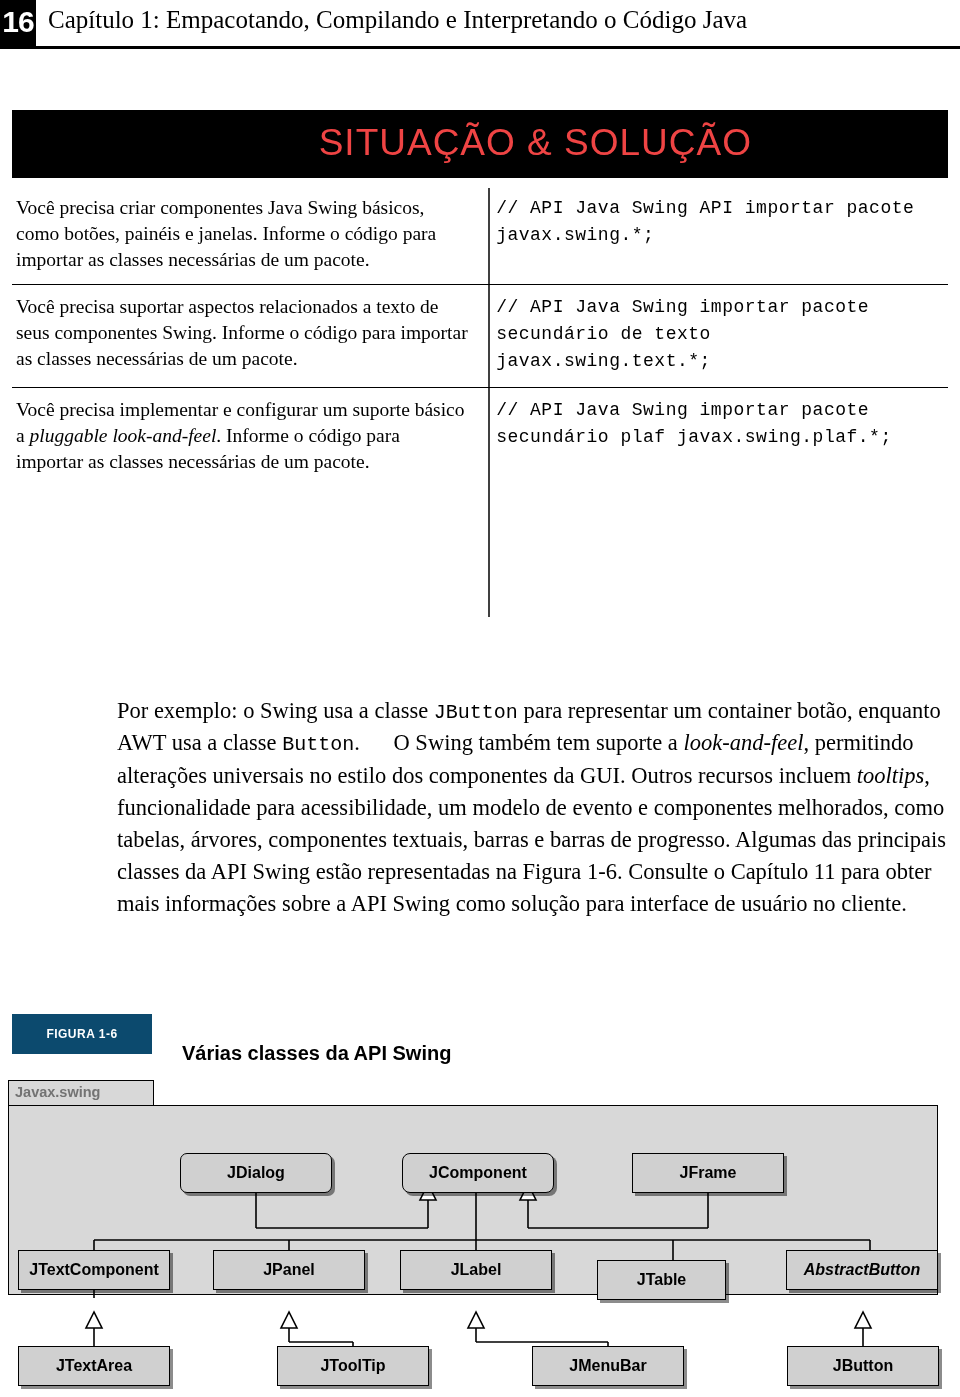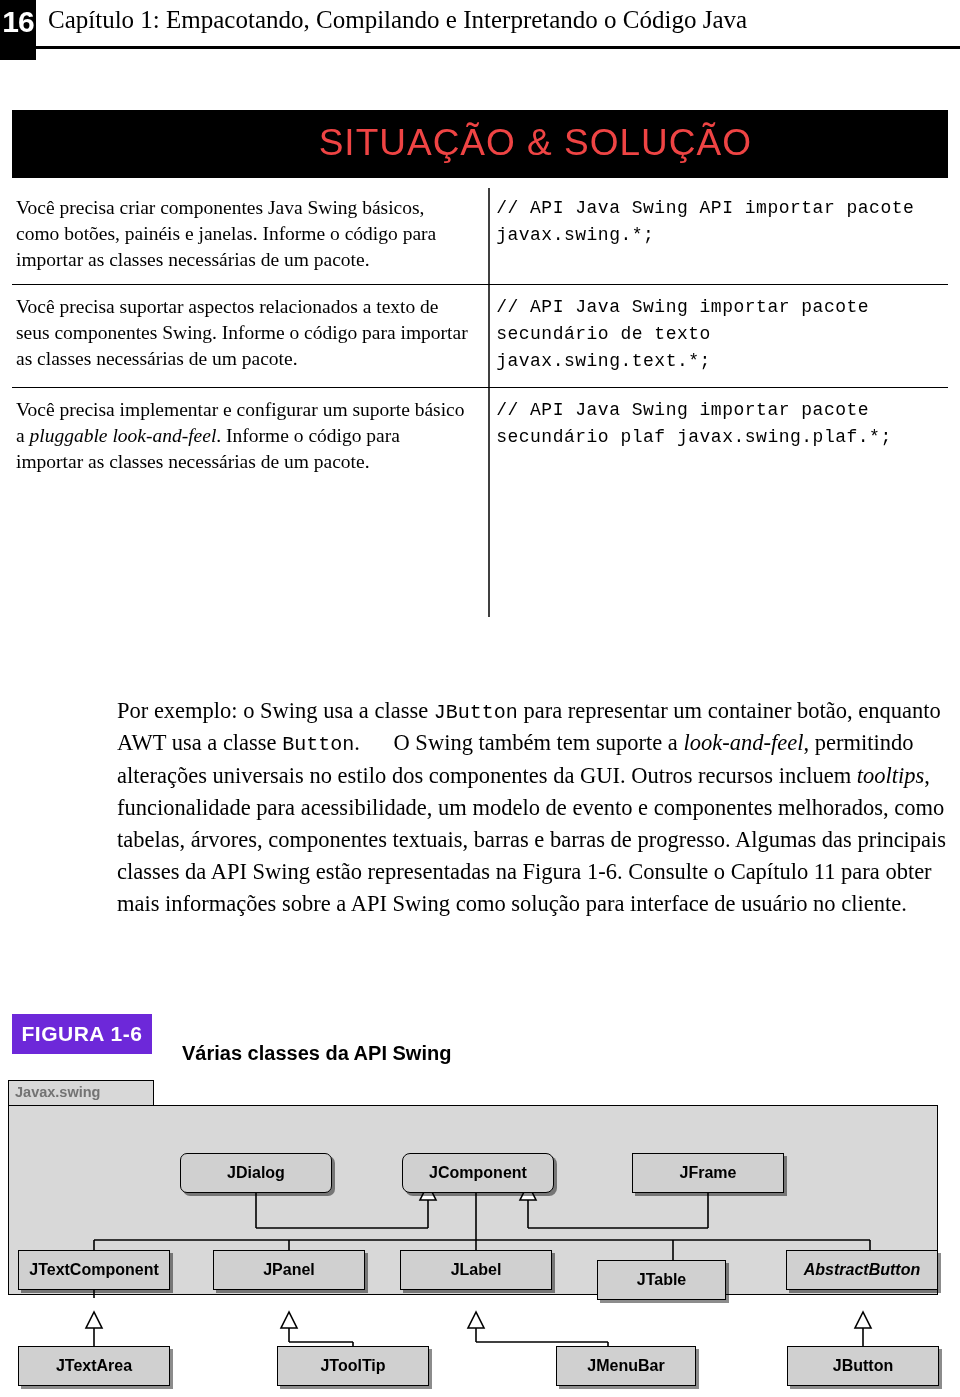--- a/index.html
+++ b/index.html
@@ -20,21 +20,21 @@
   .page-header {
     position: absolute;
     left: 0; top: 0;
     width: 960px;
     height: 48px;
   }
   .page-number-box {
     position: absolute;
     left: 0; top: 0;
     width: 36px;
-    height: 60px;
+    height: 48px;
     background: #000;
     color: #fff;
     font-family: "Liberation Sans", sans-serif;
     font-weight: bold;
     font-size: 30px;
     line-height: 44px;
     text-align: center;
     letter-spacing: -1px;
   }
   .chapter-title {
@@ -125,25 +125,25 @@
     font-size: 20px;
   }
 
   
   .fig-label-box {
     position: absolute;
     left: 12px;
     top: 1014px;
     width: 140px;
     height: 40px;
-    background: #6d28d9;
+    background: #0c4a6e;
     color: #fff;
     font-family: "Liberation Sans", sans-serif;
     font-weight: bold;
-    font-size: 21px;
+    font-size: 12px;
     letter-spacing: 0.5px;
     display: flex;
     align-items: center;
     justify-content: center;
   }
   .fig-caption {
     position: absolute;
     left: 182px;
     top: 1022px;
     font-family: "Liberation Sans", sans-serif;
@@ -305,15 +305,15 @@
   <div class="node" style="left:624px; top:73px; width:152px;">JFrame</div>
 
   <div class="node" style="left:10px; top:170px; width:152px;">JTextComponent</div>
   <div class="node" style="left:205px; top:170px; width:152px;">JPanel</div>
   <div class="node" style="left:392px; top:170px; width:152px;">JLabel</div>
   <div class="node" style="left:589px; top:180px; width:129px;">JTable</div>
   <div class="node italic" style="left:778px; top:170px; width:152px;">AbstractButton</div>
 
   <div class="node" style="left:10px; top:266px; width:152px;">JTextArea</div>
   <div class="node" style="left:269px; top:266px; width:152px;">JToolTip</div>
-  <div class="node" style="left:524px; top:266px; width:140px;margin-left:24px;">JMenuBar</div>
+  <div class="node" style="left:524px; top:266px; width:152px;">JMenuBar</div>
   <div class="node" style="left:779px; top:266px; width:152px;">JButton</div>
 </div>
 
 </body></html>

